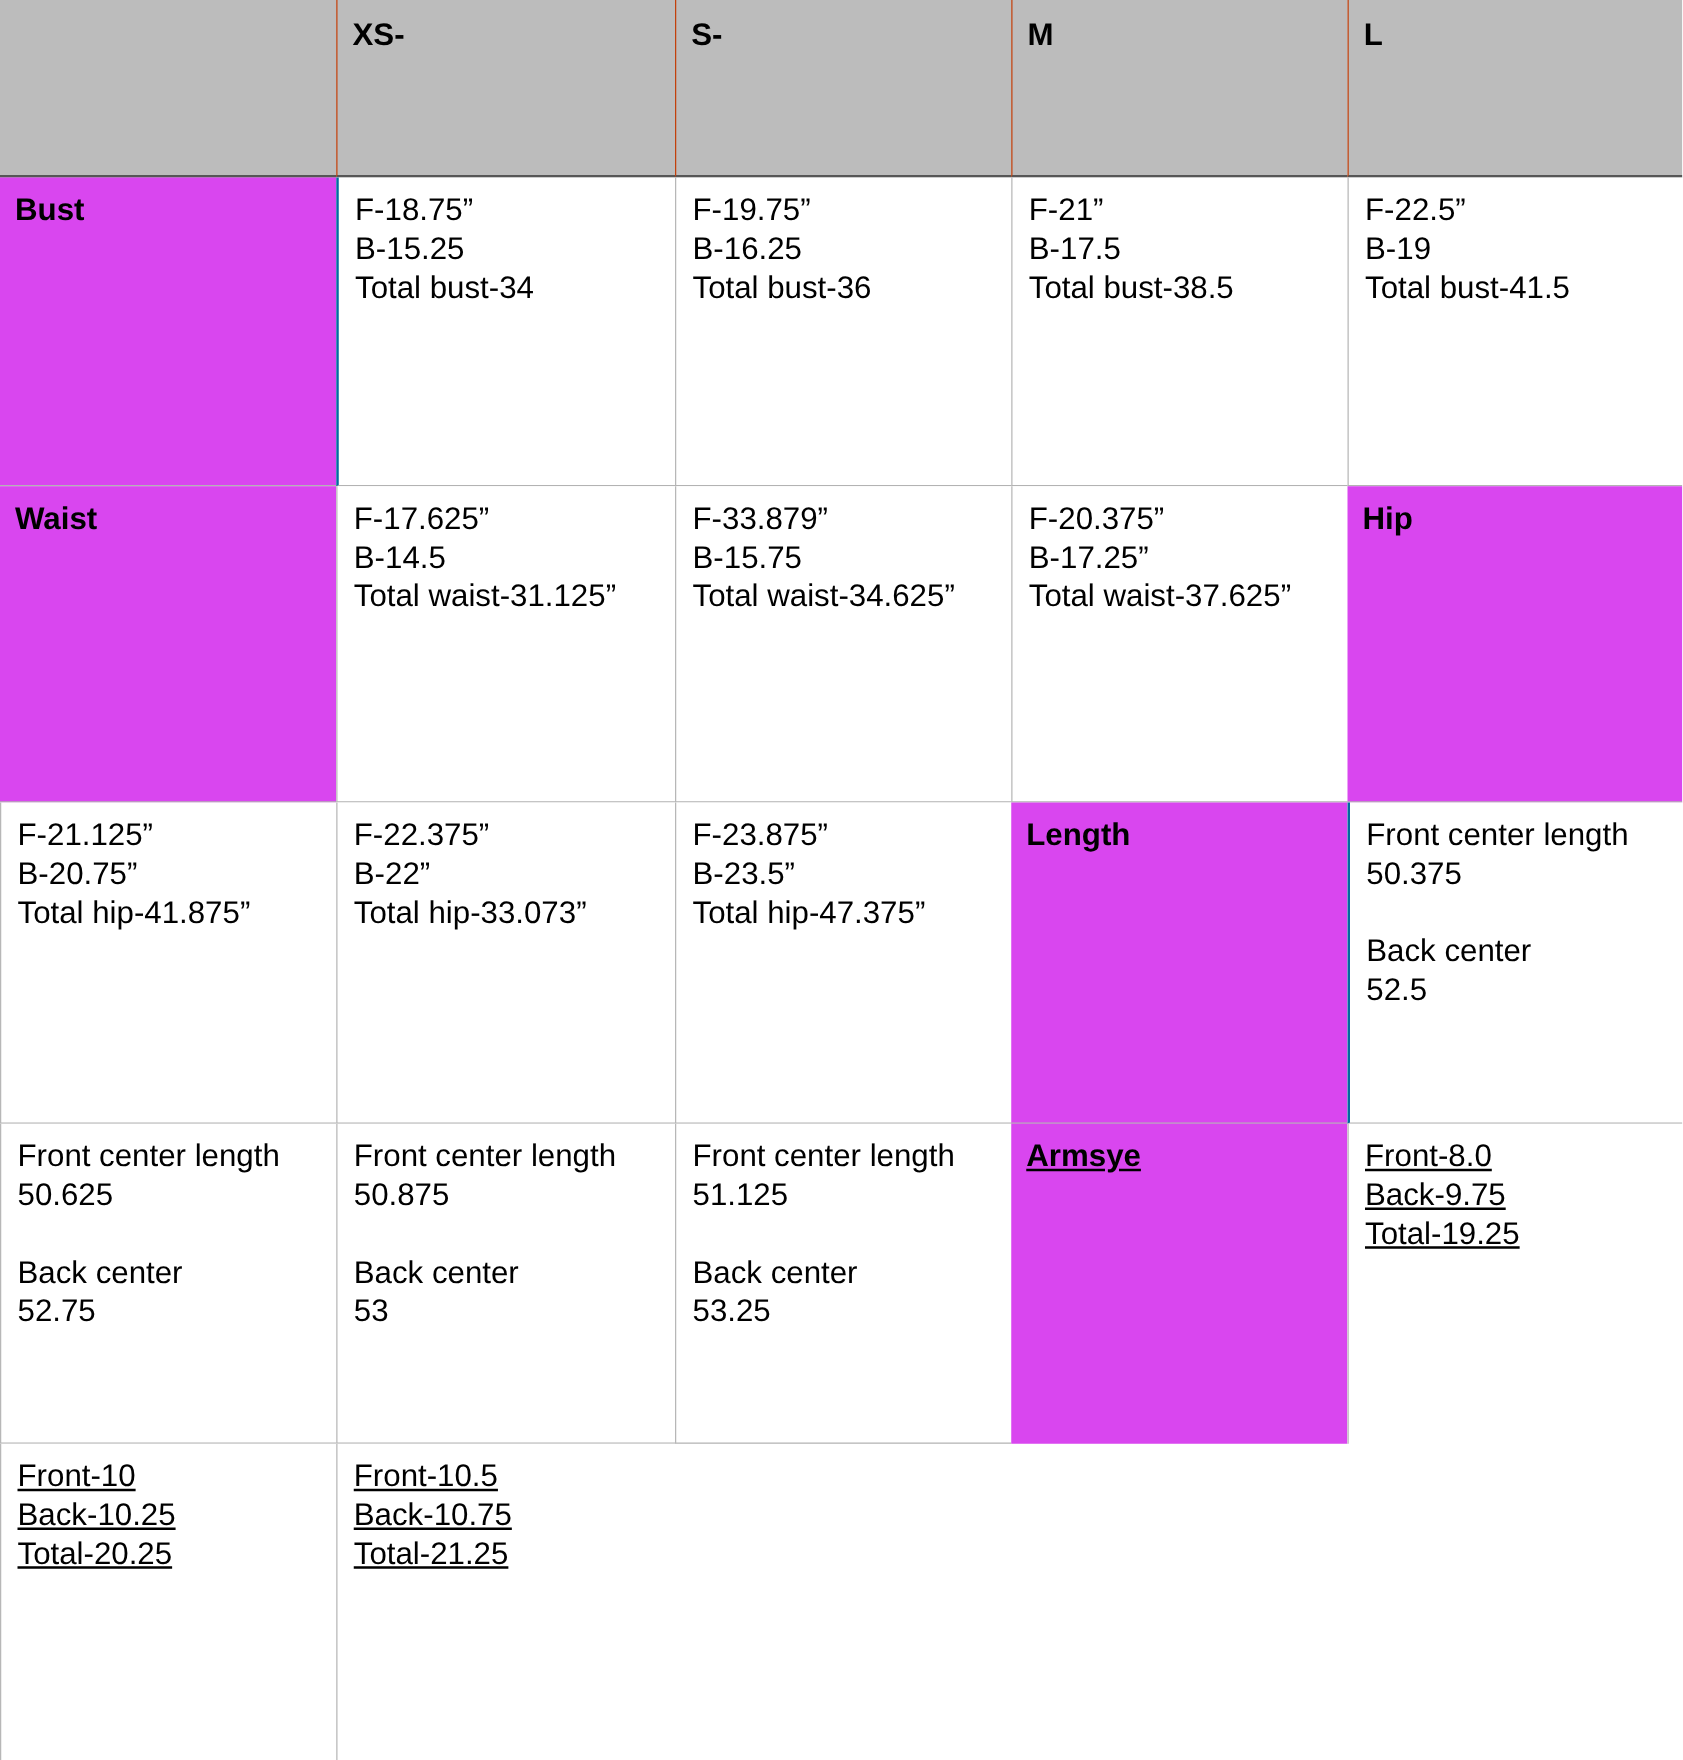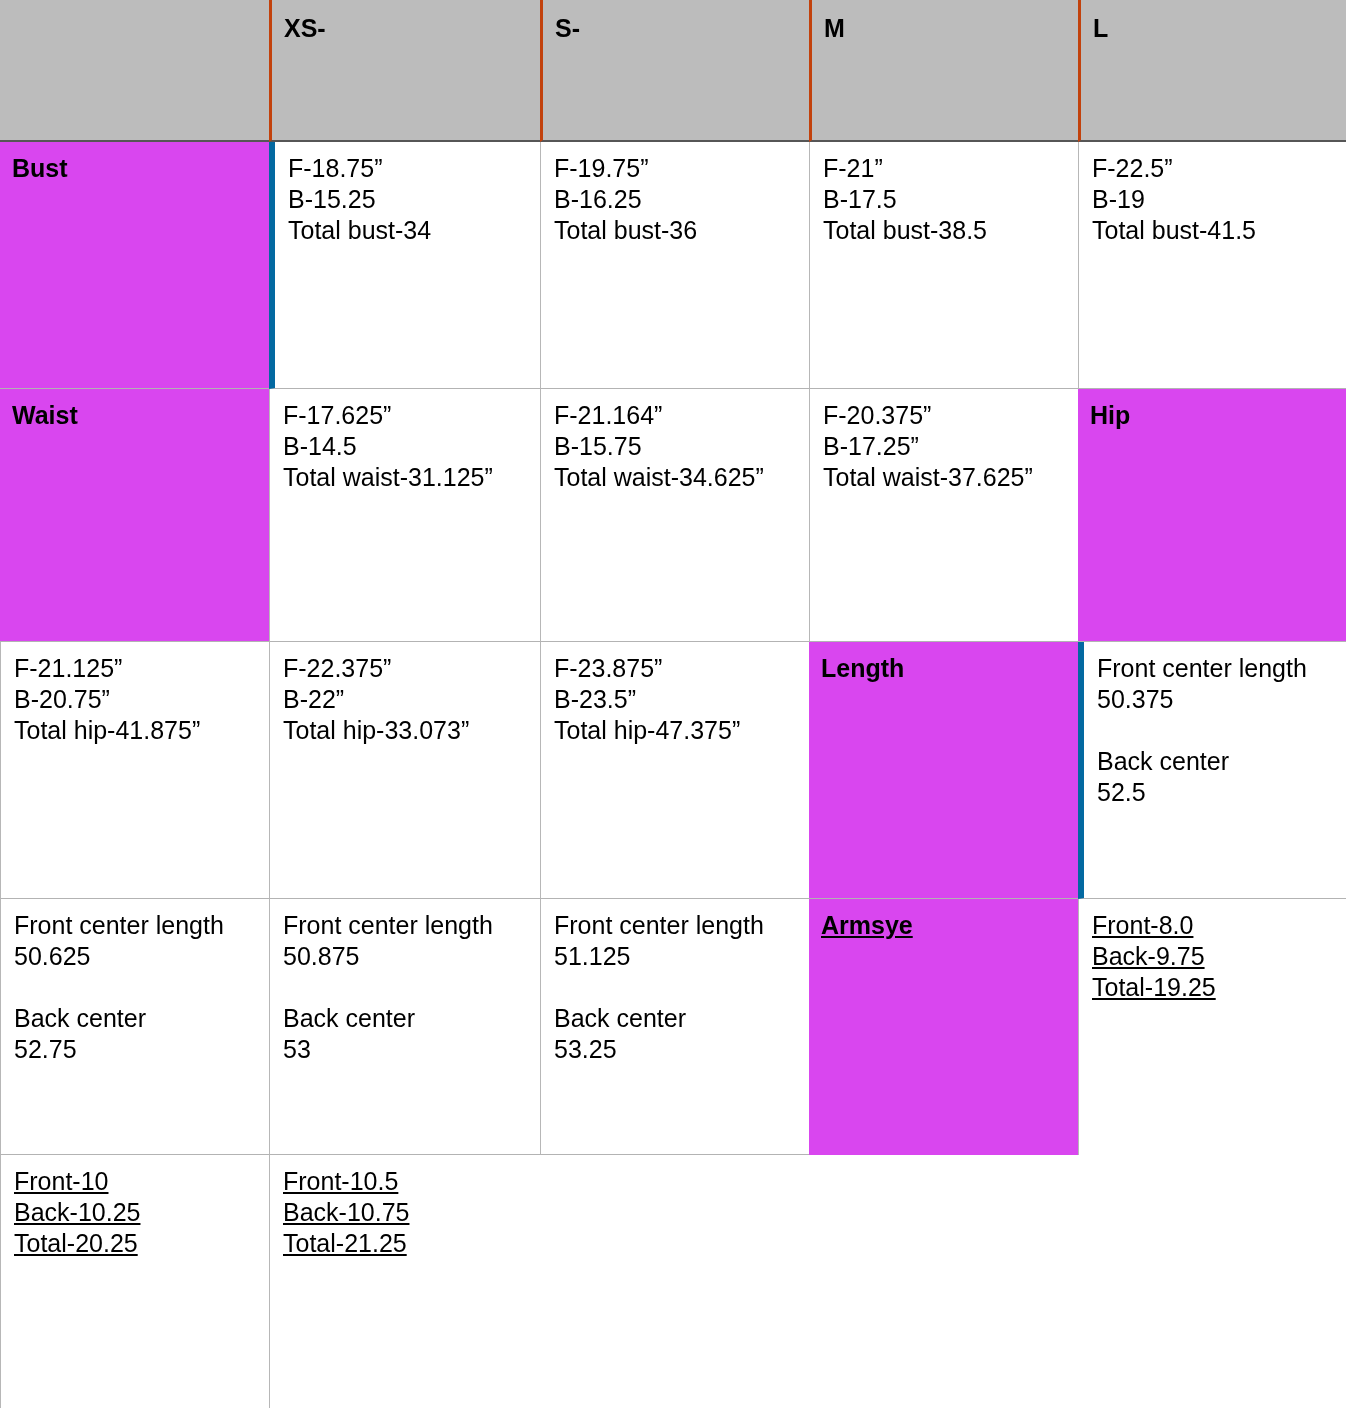--- a/index.html
+++ b/index.html
@@ -22,34 +22,34 @@
     font-size: 25px;
     line-height: 31px;
     overflow: hidden;
   }
   .th {
     background: #bcbcbc;
     border-bottom: 2px solid #565656;
     font-weight: bold;
     padding: 13px 12px;
   }
-  .th.sep { border-left: 3px solid #c2410c; }
+  .th.sep { border-left: 1px solid #c2410c; }
   .rowlabel {
     background: #d946ef;
     font-weight: bold;
     padding: 11px 12px;
     border-bottom: 1px solid #b3b3b3;
   }
   .td {
     background: #ffffff;
     padding: 11px 13px;
     border-left: 1px solid #b7b7b7;
     border-bottom: 1px solid #b3b3b3;
   }
-  .td.first { border-left: 6px solid #0369a1; }
+  .td.first { border-left: 2px solid #0369a1; }
   .lastrow { border-bottom: none; text-decoration: underline; }
   .line { min-height: 31px; white-space: nowrap; }
 </style>
 </head>
 <body>
 
 <div class="size-table">
 
   <div class="cell th"></div>
   <div class="cell th sep">XS-</div>
@@ -79,21 +79,21 @@
     <div class="line">Total bust-41.5</div>
   </div>
 
   <div class="cell rowlabel">Waist</div>
   <div class="cell td">
     <div class="line">F-17.625”</div>
     <div class="line">B-14.5</div>
     <div class="line">Total waist-31.125”</div>
   </div>
   <div class="cell td">
-    <div class="line">F-21.164”</div>
+    <div class="line">F-33.879”</div>
     <div class="line">B-15.75</div>
     <div class="line">Total waist-34.625”</div>
   </div>
   <div class="cell td">
     <div class="line">F-20.375”</div>
     <div class="line">B-17.25”</div>
     <div class="line">Total waist-37.625”</div>
   </div>
 
   <div class="cell rowlabel">Hip</div>

